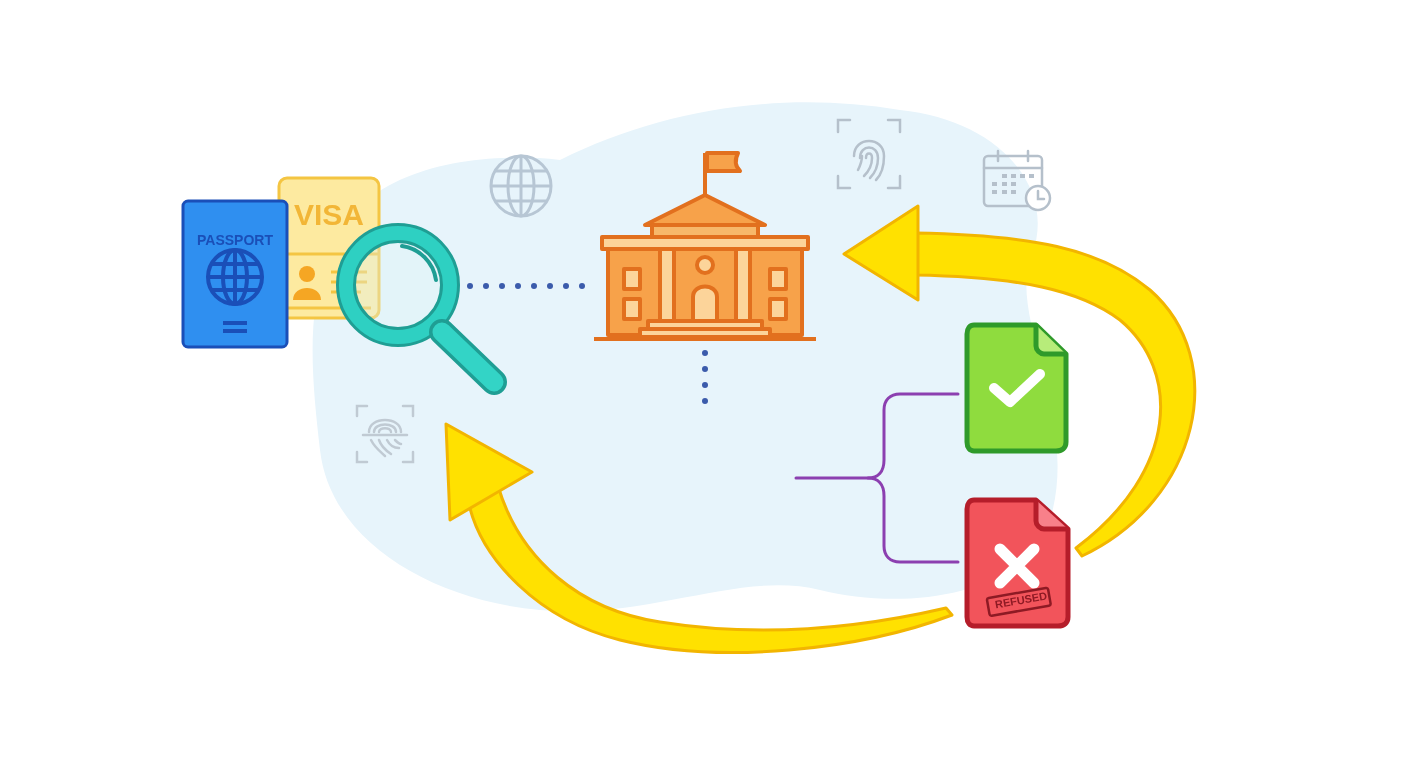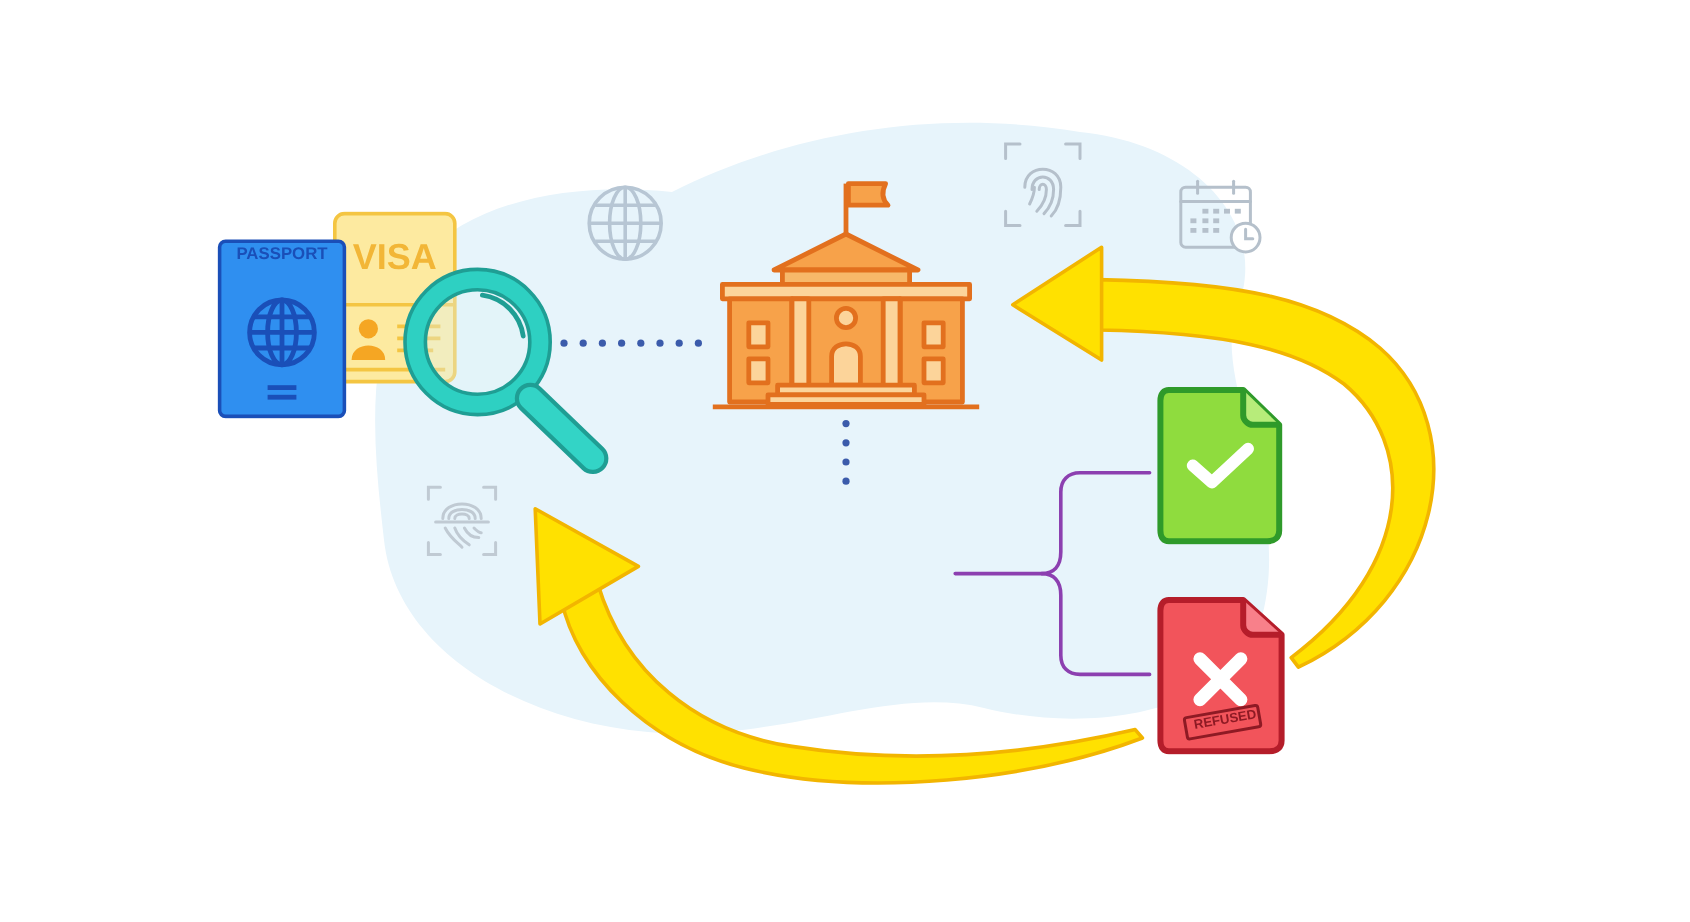--- a/index.html
+++ b/index.html
@@ -93,21 +93,21 @@
       <g fill="none" stroke="#1a4fb8" stroke-width="4">
         <circle cx="54" cy="78" r="27"></circle>
         <ellipse cx="54" cy="78" rx="12" ry="27"></ellipse>
         <line x1="54" y1="51" x2="54" y2="105"></line>
         <line x1="27" y1="78" x2="81" y2="78"></line>
         <path d="M31 65 H77 M31 91 H77"></path>
       </g>
       <rect x="42" y="122" width="24" height="4" fill="#1a4fb8"></rect>
       <rect x="42" y="130" width="24" height="4" fill="#1a4fb8"></rect>
     </svg>
-    <div class="abs lbl" style="left:0;top:4px;width:108px;text-align:center;font-size:14px;color:#1a4fb8;">PASSPORT</div>
+    <div class="abs lbl" style="left:0;top:33px;width:108px;text-align:center;font-size:14px;color:#1a4fb8;">PASSPORT</div>
   </div>
 
   <svg class="abs" style="left:330px;top:220px" width="180" height="180" viewBox="0 0 180 180">
     <circle cx="68" cy="65" r="52" fill="rgba(220,244,246,0.35)" stroke="#1f9e94" stroke-width="20"></circle>
     <circle cx="68" cy="65" r="52" fill="none" stroke="#2ed0c2" stroke-width="14"></circle>
     <path d="M72 26 A 40 40 0 0 1 106 60" fill="none" stroke="#1f9e94" stroke-width="4" stroke-linecap="round"></path>
     <line x1="112" y1="112" x2="164" y2="162" stroke="#1f9e94" stroke-width="26" stroke-linecap="round"></line>
     <line x1="112" y1="112" x2="164" y2="162" stroke="#33d4c6" stroke-width="19" stroke-linecap="round"></line>
   </svg>
 

